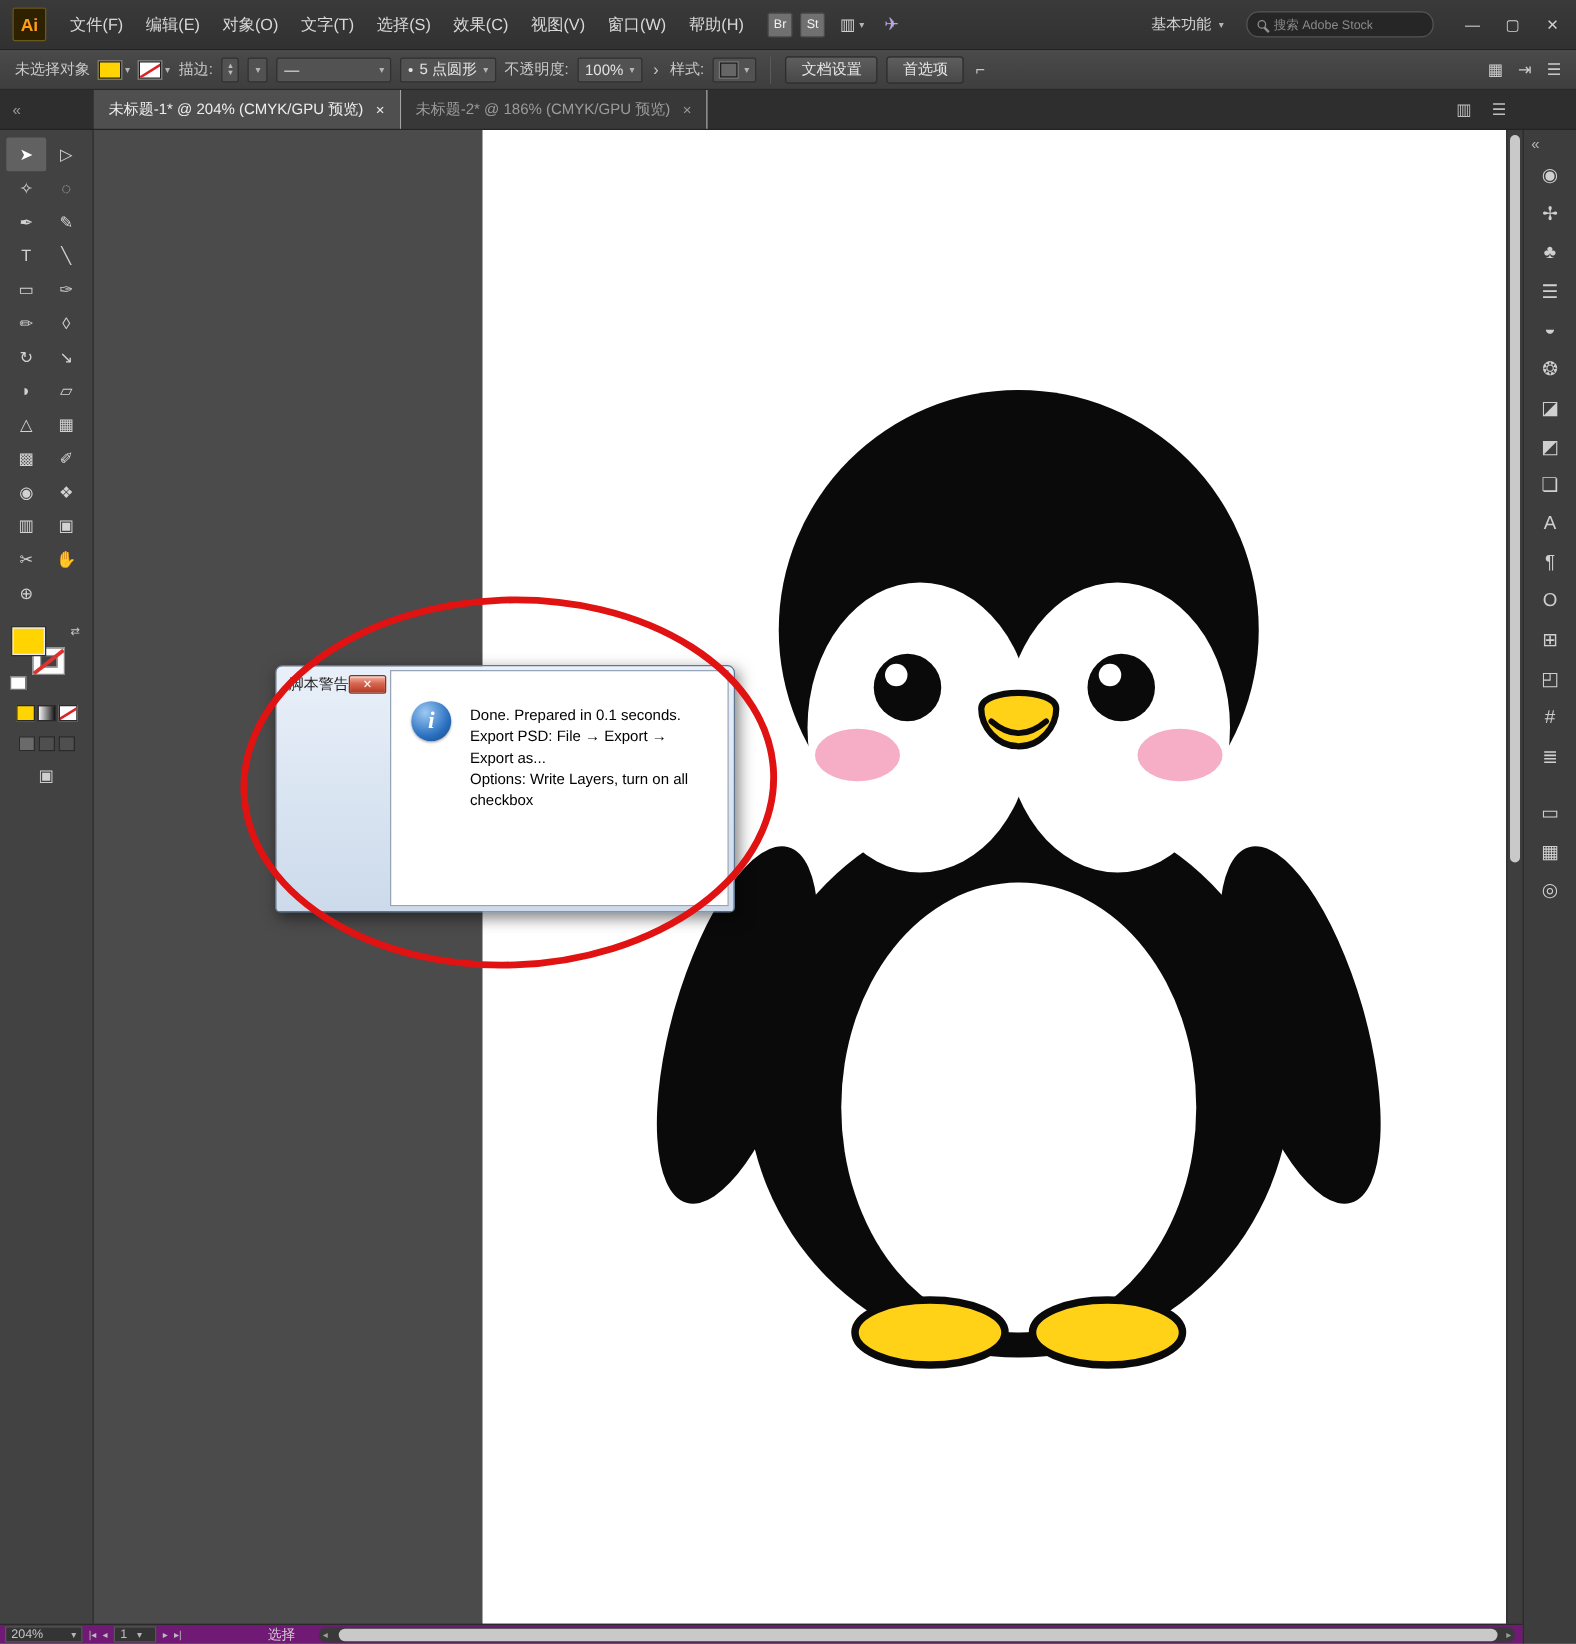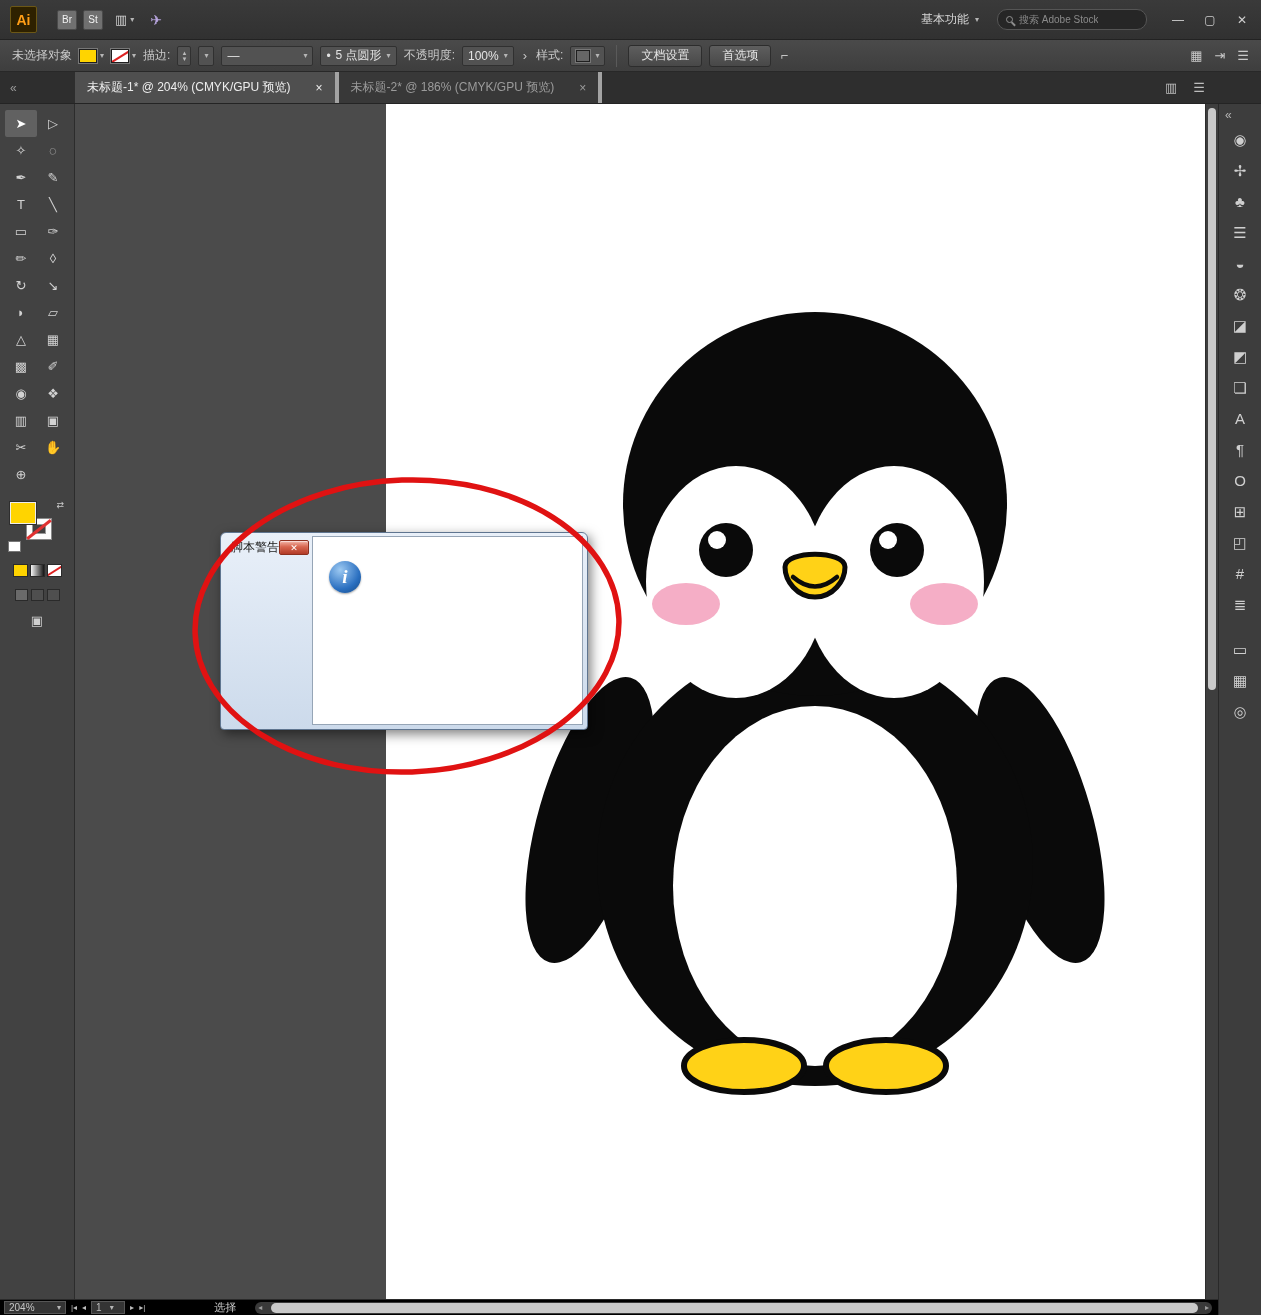--- a/index.html
+++ b/index.html
@@ -36,21 +36,21 @@
   .dd.wide{width:92px;justify-content:space-between}
   .chev{color:#c5c5c5;font-size:13px;padding:0 2px}
   .vsep{width:1px;height:22px;background:#2d2d2d;border-right:1px solid #5a5a5a;margin:0 4px}
   .cbtn{height:22px;background:linear-gradient(#5e5e5e,#484848);border:1px solid #2d2d2d;border-radius:3px;color:#e5e5e5;font-size:12px;padding:0 12px;font-family:Liberation Serif, serif;white-space:nowrap}
   .cb-right{display:flex;gap:12px;align-items:center;color:#c9c9c9;font-size:13px}
 
   
   .tabbar{position:absolute;top:72px;left:0;right:0;height:32px;background:#2e2e2e;border-bottom:1px solid #242424;display:flex;align-items:stretch;z-index:5}
   .tab-corner{width:75px;flex:none;display:flex;align-items:center;padding-left:10px;color:#9a9a9a;font-size:12px}
   .tabs{display:flex}
-  .tab{display:flex;align-items:center;gap:25px;padding:0 12px;font-size:12px;border-right:4px solid #a3a3a3;color:#9b9b9b;background:#383838;white-space:nowrap}
+  .tab{display:flex;align-items:center;gap:10px;padding:0 12px;font-size:12px;border-right:1px solid #a3a3a3;color:#9b9b9b;background:#383838;white-space:nowrap}
   .tab.active{background:#4f4f4f;color:#ededed}
   .tab-close{font-size:12px;color:inherit}
   .tabbar-right{margin-left:auto;display:flex;align-items:center;gap:16px;padding-right:56px;color:#bdbdbd;font-size:13px}
 
   
   .toolbar{position:absolute;left:0;top:104px;bottom:16px;width:75px;background:#424242;border-right:1px solid #2c2c2c;display:flex;flex-direction:column;align-items:center;padding-top:6px;z-index:4}
   .tools{display:grid;grid-template-columns:32px 32px}
   .tool{width:32px;height:27px;display:flex;align-items:center;justify-content:center;color:#d2d2d2;font-size:13px;border-radius:2px}
   .tool.active{background:#616161;color:#fff}
   .fillstroke{position:relative;width:58px;height:52px;margin-top:12px}
@@ -78,21 +78,21 @@
   .vthumb{position:absolute;left:2px;right:2px;top:4px;height:582px;background:#c9c9c9;border-radius:5px}
 
   
   .rightpanel{position:absolute;right:0;top:104px;width:43px;bottom:0;background:#3d3d3d;border-left:1px solid #292929;display:flex;flex-direction:column;align-items:center;z-index:4}
   .rp-collapse{align-self:flex-start;padding:4px 0 2px 6px;color:#b5b5b5;font-size:12px}
   .panel-icons{display:flex;flex-direction:column;align-items:center}
   .panel-icon{width:36px;height:31px;display:flex;align-items:center;justify-content:center;color:#cfcfcf;font-size:15px;border-radius:3px}
   .panel-icon.gap{margin-top:14px}
 
   
-  .statusbar{position:absolute;left:0;right:43px;bottom:0;height:16px;background:#000000;border-top:1px solid #2a2a2a;display:flex;align-items:center;font-size:10px;color:#c5c5c5;gap:5px;padding:0 4px;z-index:5}
+  .statusbar{position:absolute;left:0;right:43px;bottom:0;height:16px;background:#701a75;border-top:1px solid #2a2a2a;display:flex;align-items:center;font-size:10px;color:#c5c5c5;gap:5px;padding:0 4px;z-index:5}
   .zoom-dd{display:flex;align-items:center;justify-content:space-between;background:#343434;border:1px solid #565656;height:13px;padding:0 4px;width:62px}
   .sb-nav{display:flex;align-items:center;gap:5px;font-size:8px;color:#bdbdbd}
   .sb-field{display:flex;align-items:center;gap:8px;background:#343434;border:1px solid #565656;height:13px;padding:0 4px;min-width:34px;font-size:10px}
   .sb-tool{margin-left:64px;font-size:11px;color:#cfcfcf}
   .hscroll{position:relative;flex:1;height:12px;background:#393939;margin:0 2px 0 14px;border-radius:6px;display:flex;align-items:center}
   .hs-arrow{font-size:8px;color:#9d9d9d;padding:0 3px}
   .hthumb{position:absolute;left:16px;right:14px;top:1px;bottom:1px;background:#c9c9c9;border-radius:5px}
 
   
   .dialog{position:absolute;left:220px;top:532px;width:368px;height:198px;background:linear-gradient(#e9f0f9,#ccdaeb);border:1px solid #5f7590;border-radius:6px 6px 4px 4px;box-shadow:3px 4px 12px rgba(0,0,0,.5);padding:3px 4px 4px 4px;display:flex;z-index:20}
@@ -107,20 +107,31 @@
   .ok-btn{width:84px;height:24px;font-size:12px;background:linear-gradient(#f7f7f7,#e6e6e6 45%,#d2d2d2);border:1px solid #4d7aa8;border-radius:3px;box-shadow:inset 0 0 0 1px #c3d9ec;color:#000;font-family:inherit}
 
   
   .annotation{position:absolute;left:185px;top:470px;z-index:30;pointer-events:none}
 </style>
 </head>
 <body>
 
 <header class="menubar">
   <div class="ai-logo">Ai</div>
+  <nav class="menus">
+      <span class="menu-item">文件(F)</span>
+      <span class="menu-item">编辑(E)</span>
+      <span class="menu-item">对象(O)</span>
+      <span class="menu-item">文字(T)</span>
+      <span class="menu-item">选择(S)</span>
+      <span class="menu-item">效果(C)</span>
+      <span class="menu-item">视图(V)</span>
+      <span class="menu-item">窗口(W)</span>
+      <span class="menu-item">帮助(H)</span>
+    </nav>
   <div class="qbtns">
       <span class="qbtn">Br</span>
       <span class="qbtn">St</span>
     </div>
   <div class="arrange">
     <span>▥</span>
     <span class="caret">▾</span>
   </div>
   <span class="share">✈</span>
   <div class="mb-spacer"></div>
@@ -420,20 +431,25 @@
 <div class="dialog">
   <div class="dlg-title">
     <span class="dlg-title-text">脚本警告</span>
     <span class="dlg-close">✕</span>
   </div>
   <div class="dlg-content">
     <div class="dlg-msg">
       <div class="info-icon">
           <span>i</span>
         </div>
+      <div class="dlg-lines">
+          <div class="dlg-line">Done. Prepared in 0.1 seconds.</div>
+          <div class="dlg-line">Export PSD: File → Export → Export as...</div>
+          <div class="dlg-line">Options: Write Layers, turn on all checkbox</div>
+        </div>
     </div>
   </div>
 </div>
 
 <svg class="annotation" width="445" height="312" viewBox="0 0 445 312" xmlns="http://www.w3.org/2000/svg">
   <ellipse cx="222" cy="156" rx="212" ry="146" fill="none" stroke-width="5.5" transform="rotate(-2 222 156)" style="stroke: rgb(224, 18, 18);"></ellipse>
 </svg>
 
 <footer class="statusbar">
   <div class="zoom-dd">

